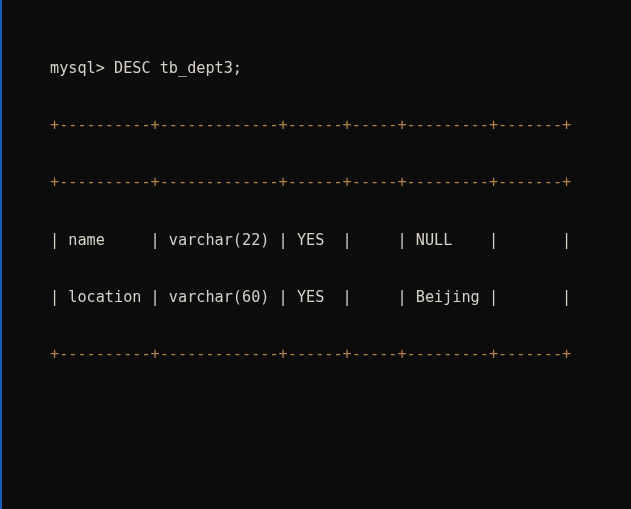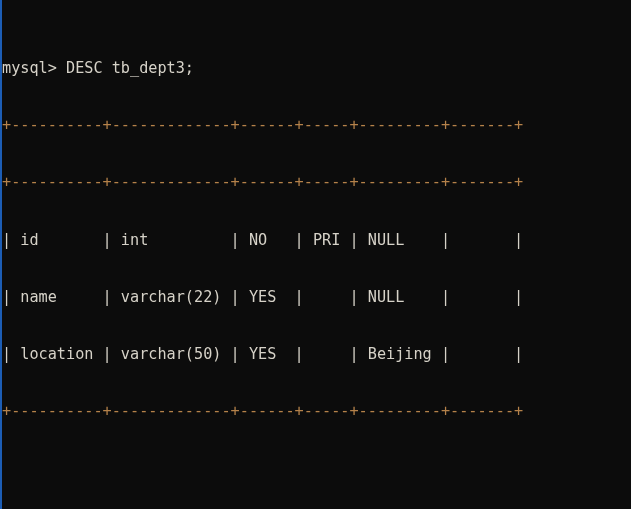--- a/index.html
+++ b/index.html
@@ -32,41 +32,41 @@
     position: absolute;
     left: 2px;
     top: 2px;
     width: 629px;
   }
   .line {
     display: block;
     height: 19.05px;
     color: #d6d2c8;
     white-space: pre;
+    padding-left: 48px;
   }
   
   .rule {
     color: #b5824a;
   }
 </style>
 </head>
 <body>
 
 <div id="terminal">
 
   <div id="left-edge"></div>
 
   <div id="screen">
 
     <span class="line">mysql&gt; DESC tb_dept3;</span>
     <span class="line rule">+----------+-------------+------+-----+---------+-------+</span>
     <span class="line rule">+----------+-------------+------+-----+---------+-------+</span>
-    <span class="line">| id       | int         | NO   | PRI | NULL    |       |</span>
     <span class="line">| name     | varchar(22) | YES  |     | NULL    |       |</span>
-    <span class="line">| location | varchar(50) | YES  |     | Beijing |       |</span>
+    <span class="line">| location | varchar(60) | YES  |     | Beijing |       |</span>
     <span class="line rule">+----------+-------------+------+-----+---------+-------+</span>
     
     
 
     
     
     
     
     
     

